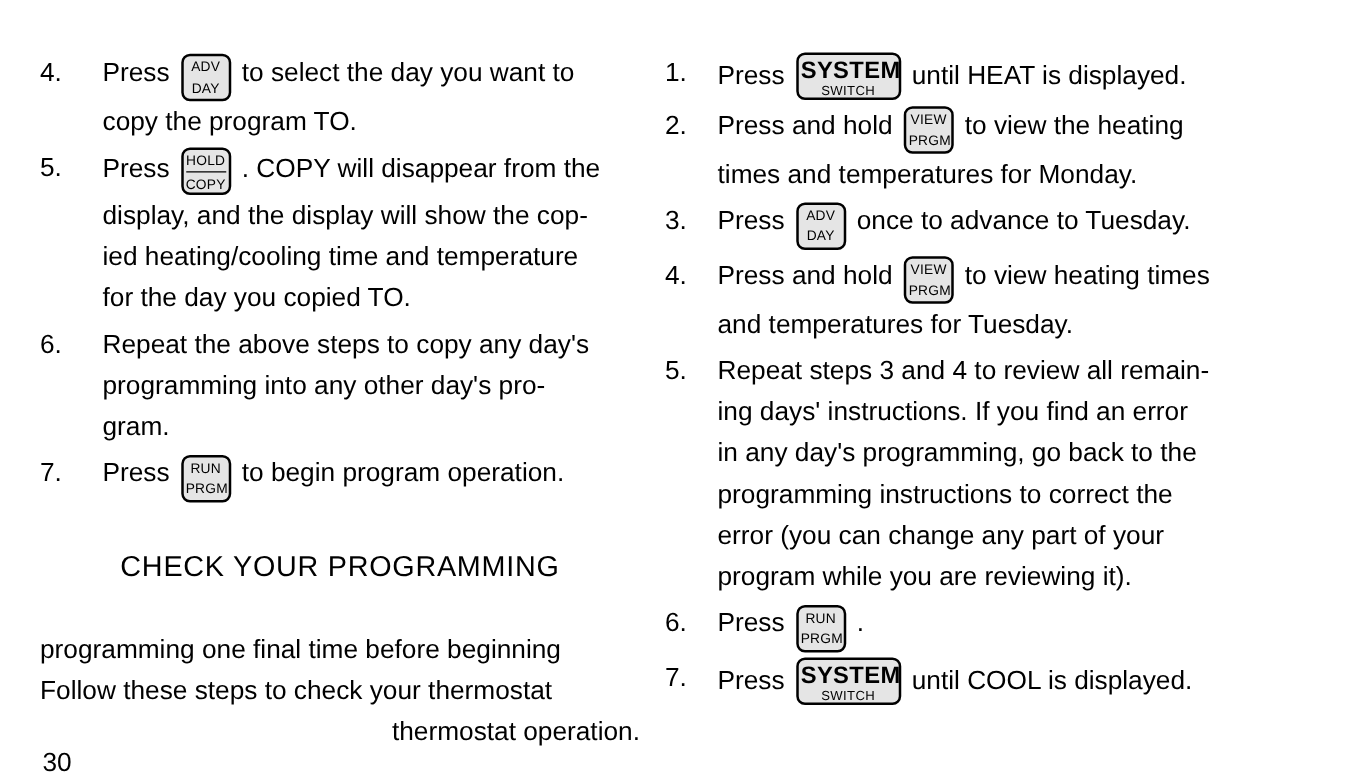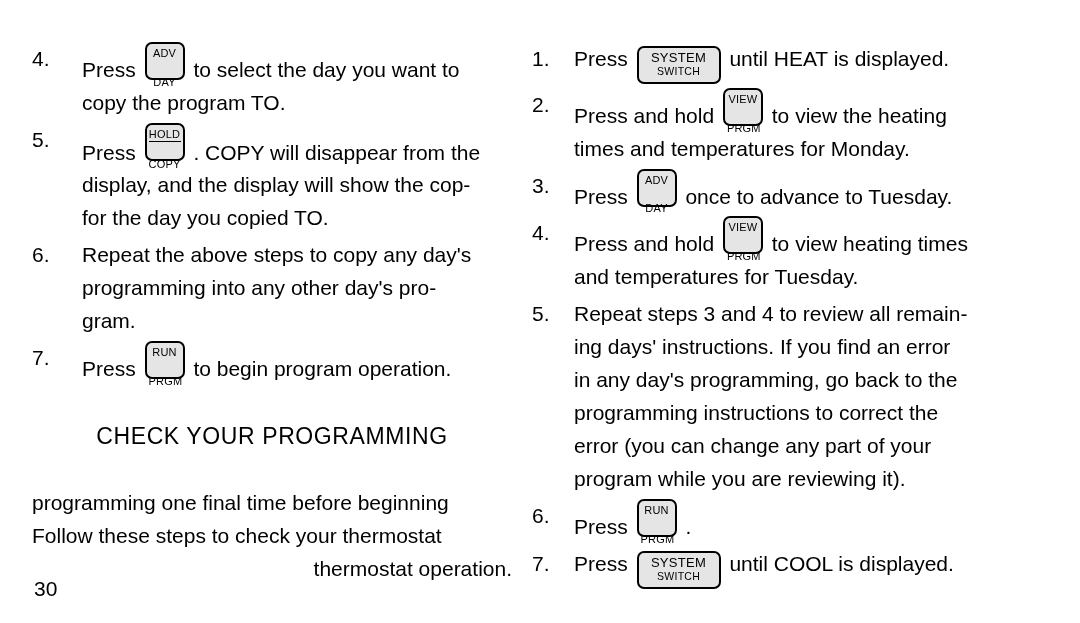--- a/index.html
+++ b/index.html
@@ -77,38 +77,38 @@
   
   .key.sq {
     width: 40px;
     height: 38px;
     padding: 4px 2px 0 2px;
   }
   .key.sq .k1, .key.sq .k2 {
     font-size: 11px;
     letter-spacing: 0.2px;
   }
-  .key.sq .k2 { margin-top: 17px; }
+  .key.sq .k2 { margin-top: 5px; }
 
   
   .key.sq.ruled .k1 {
     border-bottom: 1.5px solid #000;
     padding-bottom: 1px;
     margin-bottom: 1px;
   }
 
   
   .key.wide {
     width: 84px;
     height: 38px;
     padding: 3px 2px 0 2px;
   }
   .key.wide .k1 {
-    font-size: 13px;
-    font-weight: normal;
+    font-size: 19px;
+    font-weight: bold;
     letter-spacing: 0.3px;
   }
   .key.wide .k2 {
     font-size: 10.5px;
     letter-spacing: 0.3px;
     margin-top: 1px;
   }
 
   
   .section-heading {
@@ -126,21 +126,21 @@
     text-justify: inter-word;
     margin: 36px 0 0 0;
   }
   .section-para p { margin: 0; text-align: justify; }
   .section-para p.last { text-align: right; }
 
   
   .page-number {
     position: absolute;
     left: 34px;
-    bottom: 24px;
+    bottom: 2px;
     font-size: 21px;
     line-height: 1;
   }
 </style>
 </head>
 <body>
 
 <div class="page">
 
   <div class="col col-left">
@@ -161,20 +161,21 @@
     <div class="item">
       <div class="item-num">5.</div>
       <div class="item-body nojust">
         <span>Press</span>
         <span class="key sq ruled">
           <span class="k1">HOLD</span>
           <span class="k2">COPY</span>
         </span>
         <span>. COPY will disappear from the</span>
         <p>display, and the display will show the cop-</p>
+        <p>ied heating/cooling time and temperature</p>
         <p class="last">for the day you copied TO.</p>
       </div>
     </div>
 
     <div class="item">
       <div class="item-num">6.</div>
       <div class="item-body">
         <p>Repeat the above steps to copy any day's</p>
         <p>programming into any other day's pro-</p>
         <p class="last">gram.</p>

